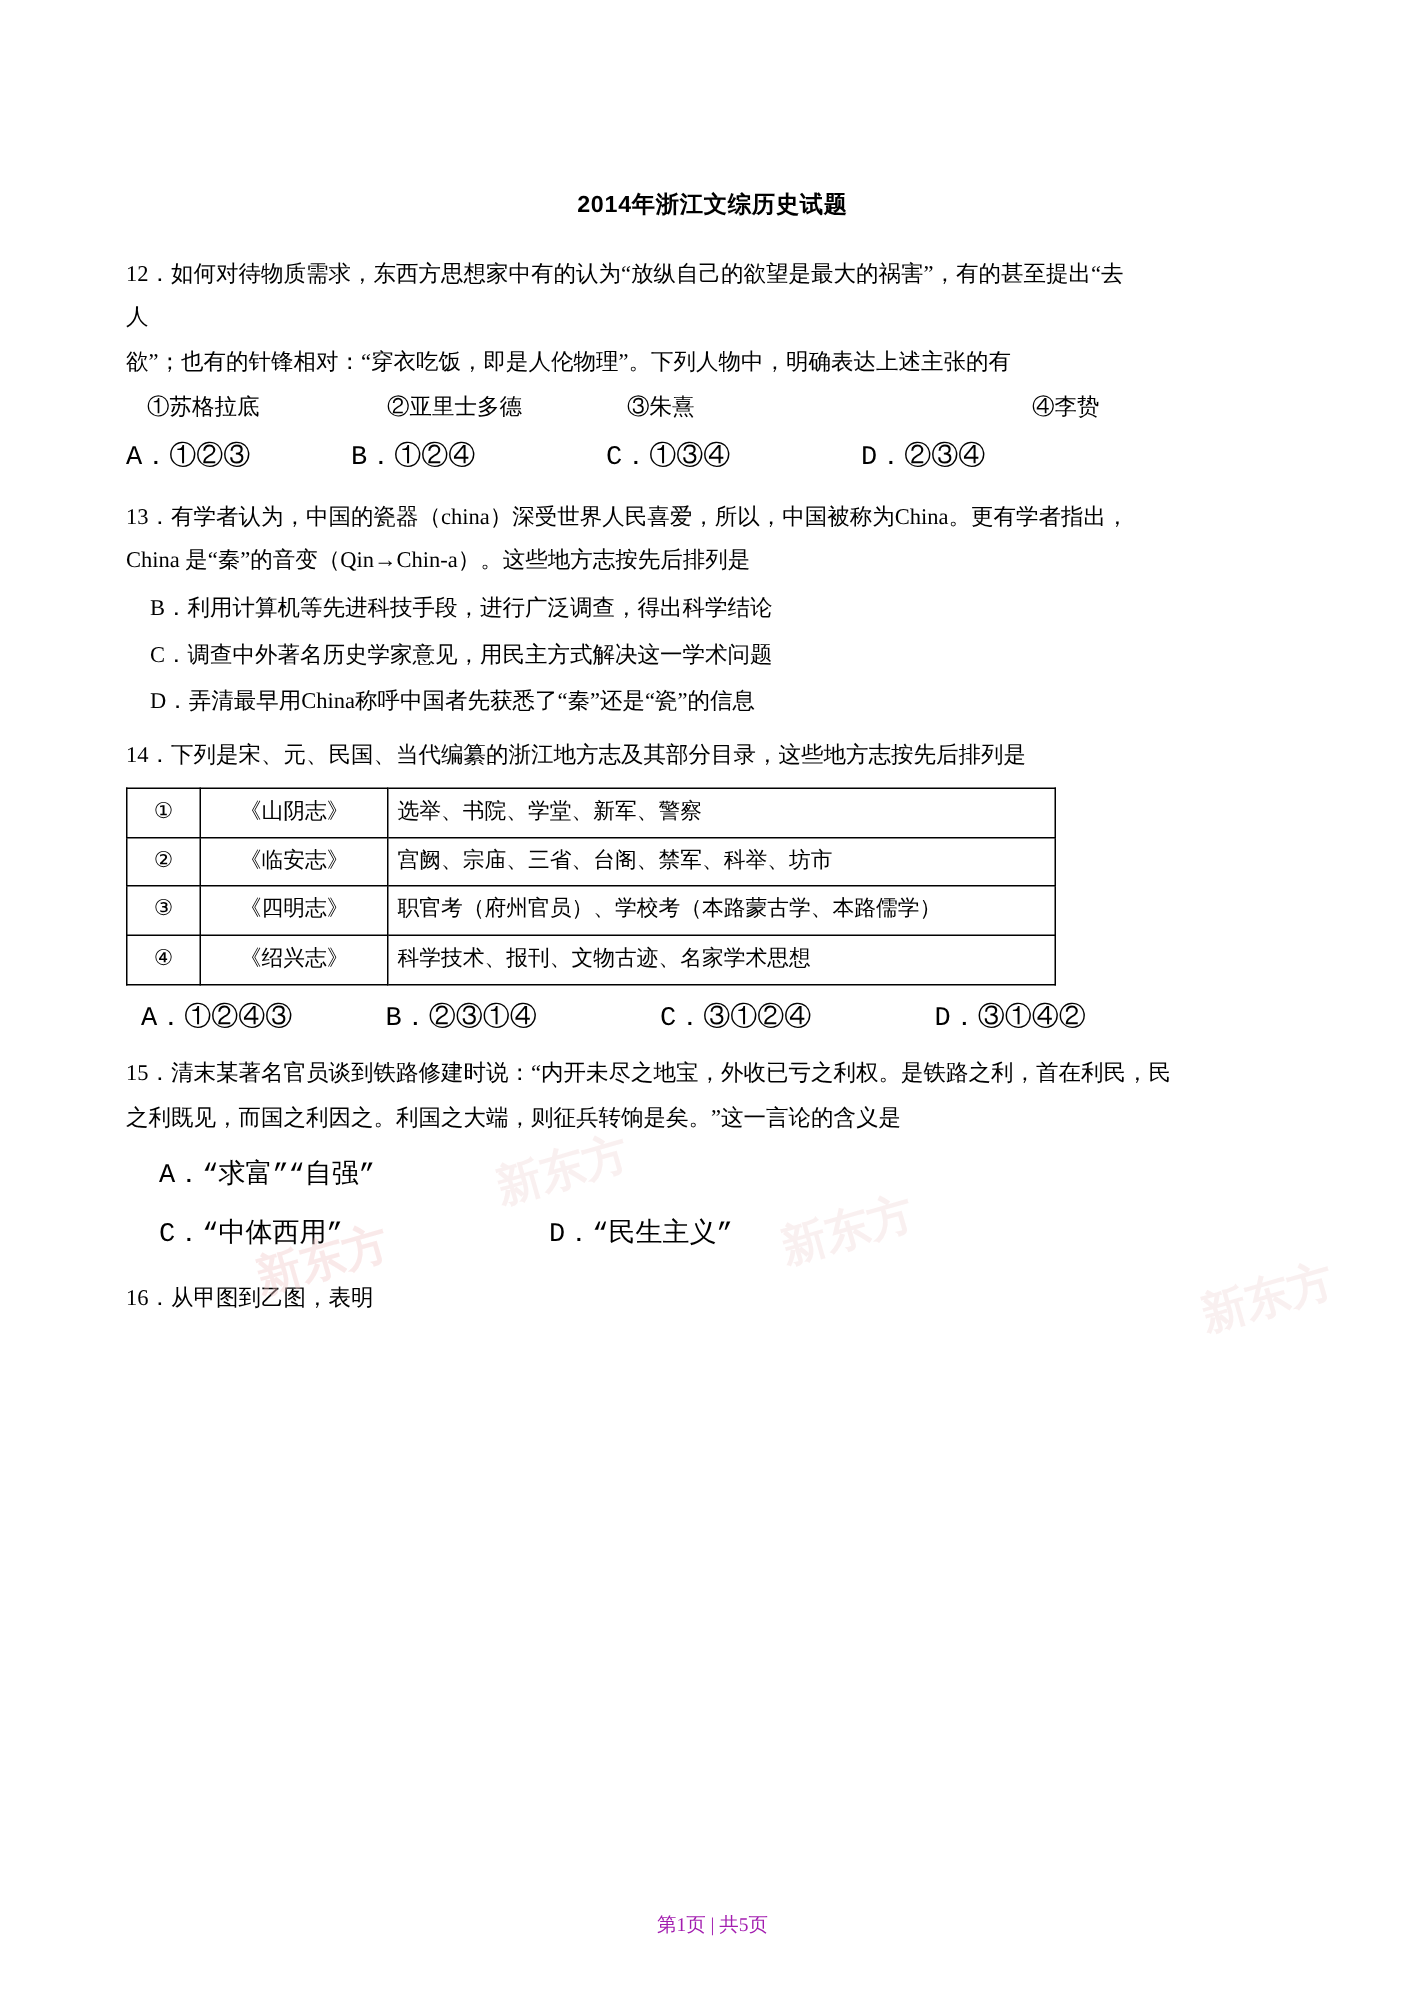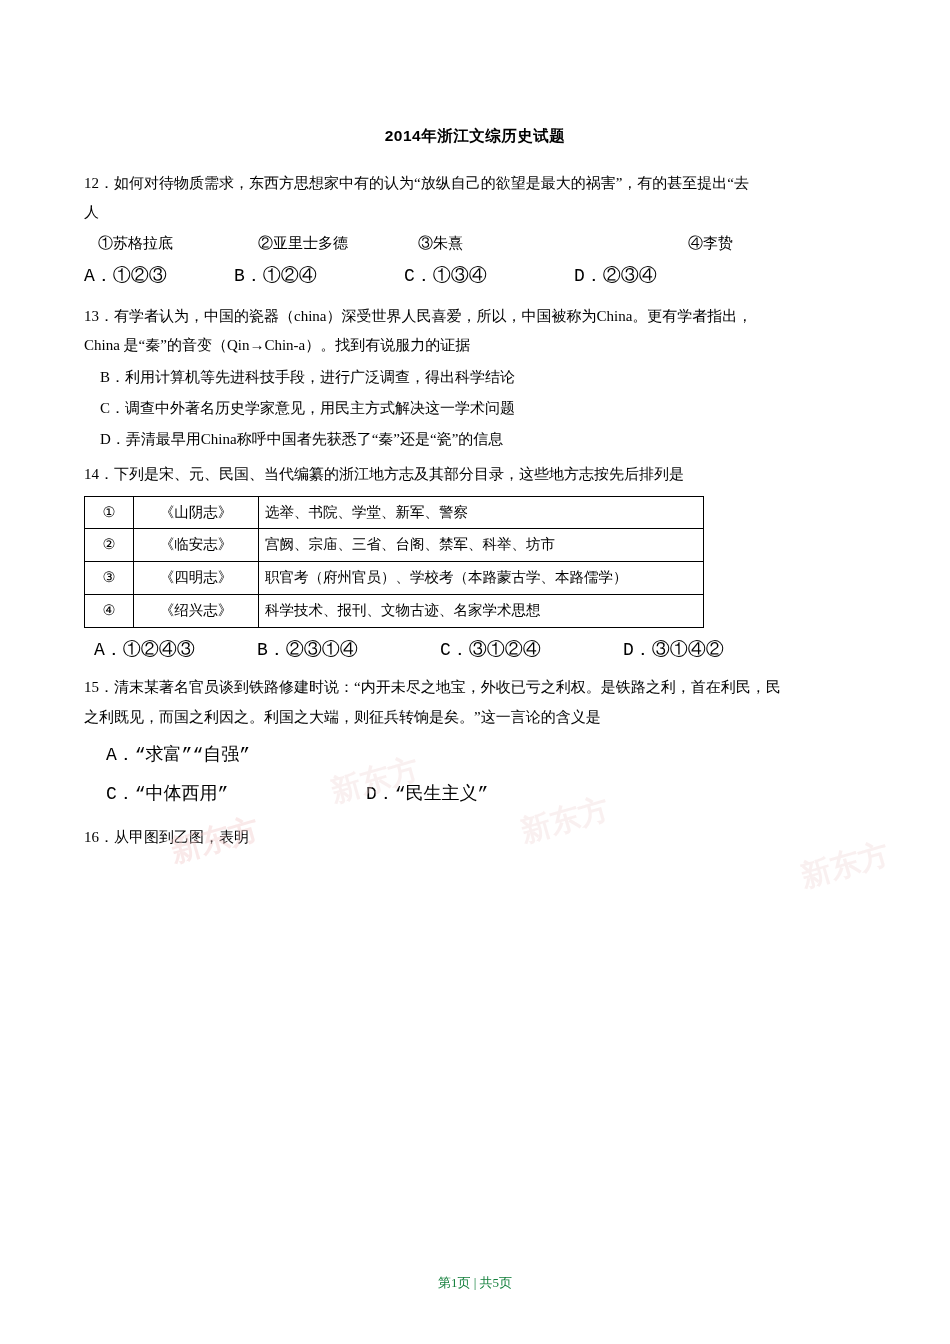--- a/index.html
+++ b/index.html
@@ -97,21 +97,21 @@
   .q15-opt-row > span { display: inline-block; }
   .ow { width: 260px; }
   .spacer-16 { margin-top: 8px; }
   .footer {
     position: absolute;
     left: 0;
     bottom: 52px;
     width: 950px;
     text-align: center;
     font-size: 13px;
-    color: #15803d;
+    color: #a21caf;
     font-family: "Liberation Serif", serif;
   }
   .watermark {
     position: absolute;
     color: #f2c9c9;
     opacity: 0.40;
     font-size: 30px;
     font-weight: bold;
     font-family: "Liberation Sans", sans-serif;
     transform: rotate(-16deg);
@@ -123,37 +123,38 @@
 </head>
 <body>
 
 <div class="page">
 
   <div class="doc-title">2014年浙江文综历史试题</div>
 
   <div>
     <div class="q-line">12．如何对待物质需求，东西方思想家中有的认为“放纵自己的欲望是最大的祸害”，有的甚至提出“去</div>
     <div class="q-line">人</div>
+    <div class="q-line">欲”；也有的针锋相对：“穿衣吃饭，即是人伦物理”。下列人物中，明确表达上述主张的有</div>
     <div class="circ-row">
       <span class="c1">①苏格拉底</span>
       <span class="c2">②亚里士多德</span>
       <span class="c3">③朱熹</span>
       <span class="c4">④李贽</span>
     </div>
     <div class="opts-inline">
       <span class="opt-a abcd">A．①②③</span>
       <span class="opt-b abcd">B．①②④</span>
       <span class="opt-c abcd">C．①③④</span>
       <span class="opt-d abcd">D．②③④</span>
     </div>
   </div>
 
   <div style="margin-top:8px;">
     <div class="q-line">13．有学者认为，中国的瓷器（china）深受世界人民喜爱，所以，中国被称为China。更有学者指出，</div>
-    <div class="q-line">China 是“秦”的音变（Qin→Chin-a）。找到有说服力的证据</div>
+    <div class="q-line">China 是“秦”的音变（Qin→Chin-a）。这些地方志按先后排列是</div>
     <div class="choice-list">
       <div class="choice">B．利用计算机等先进科技手段，进行广泛调查，得出科学结论</div>
       <div class="choice">C．调查中外著名历史学家意见，用民主方式解决这一学术问题</div>
       <div class="choice">D．弄清最早用China称呼中国者先获悉了“秦”还是“瓷”的信息</div>
     </div>
   </div>
 
   <div style="margin-top:6px;">
     <div class="q-line">14．下列是宋、元、民国、当代编纂的浙江地方志及其部分目录，这些地方志按先后排列是</div>
     <table class="zhi">

